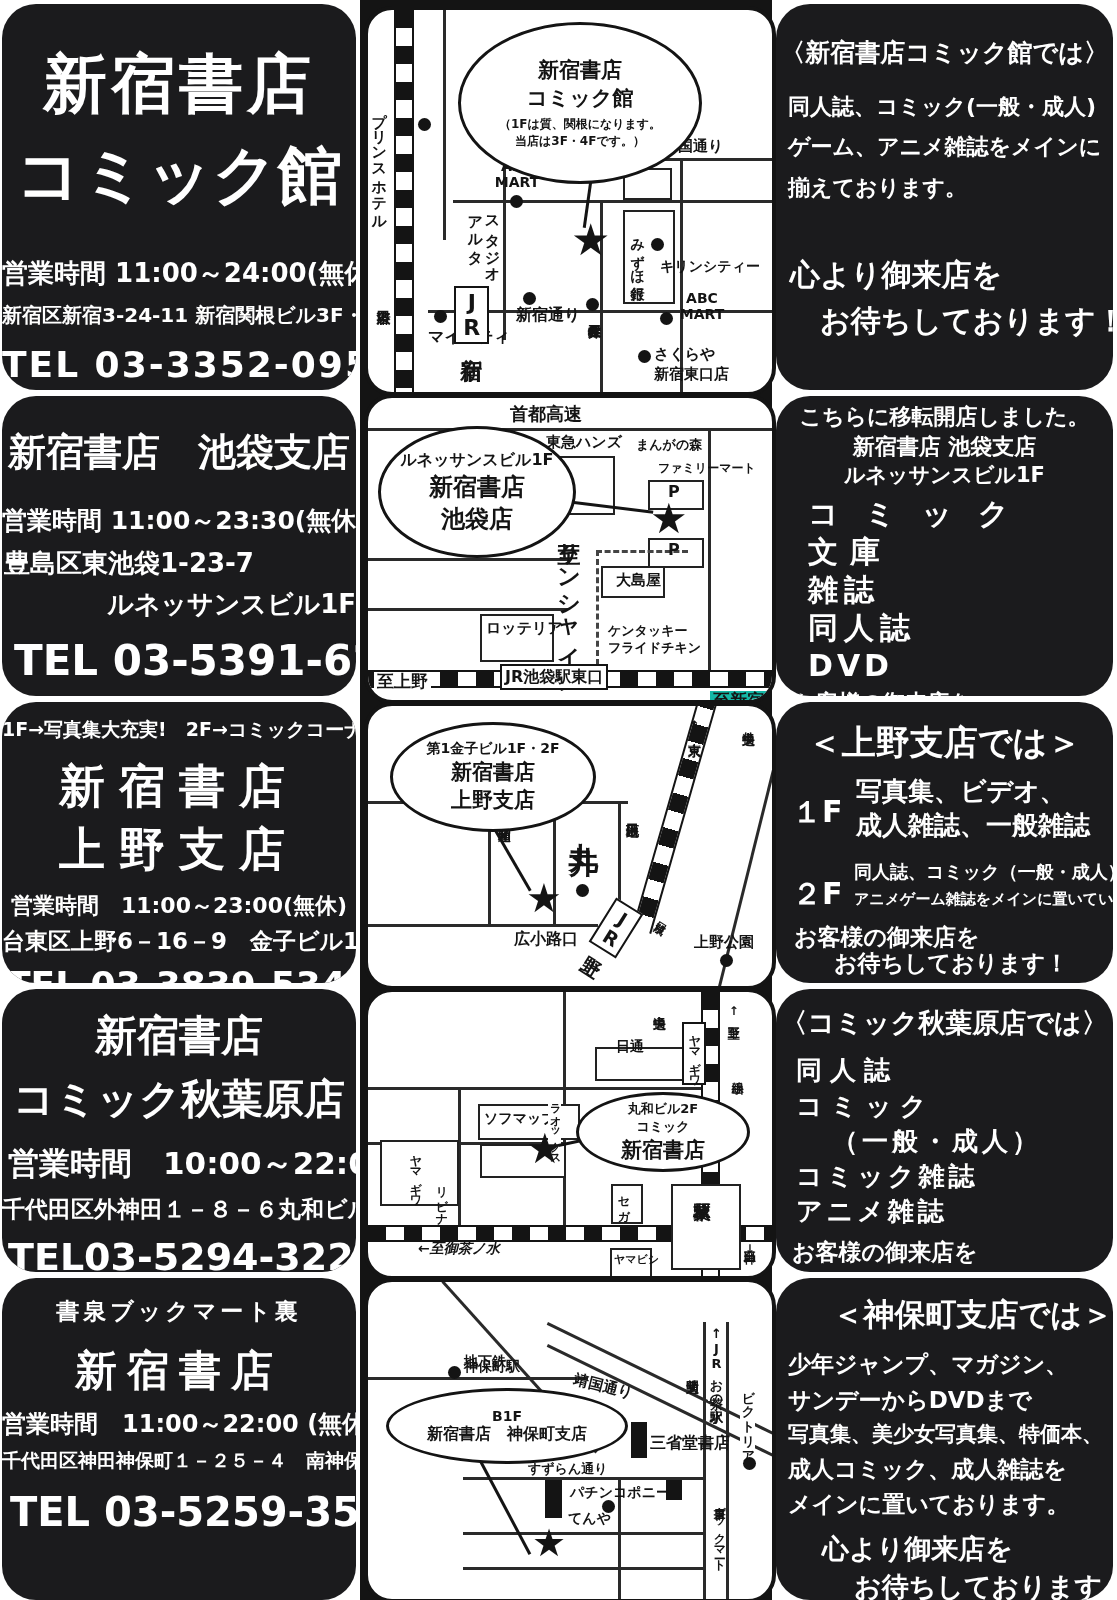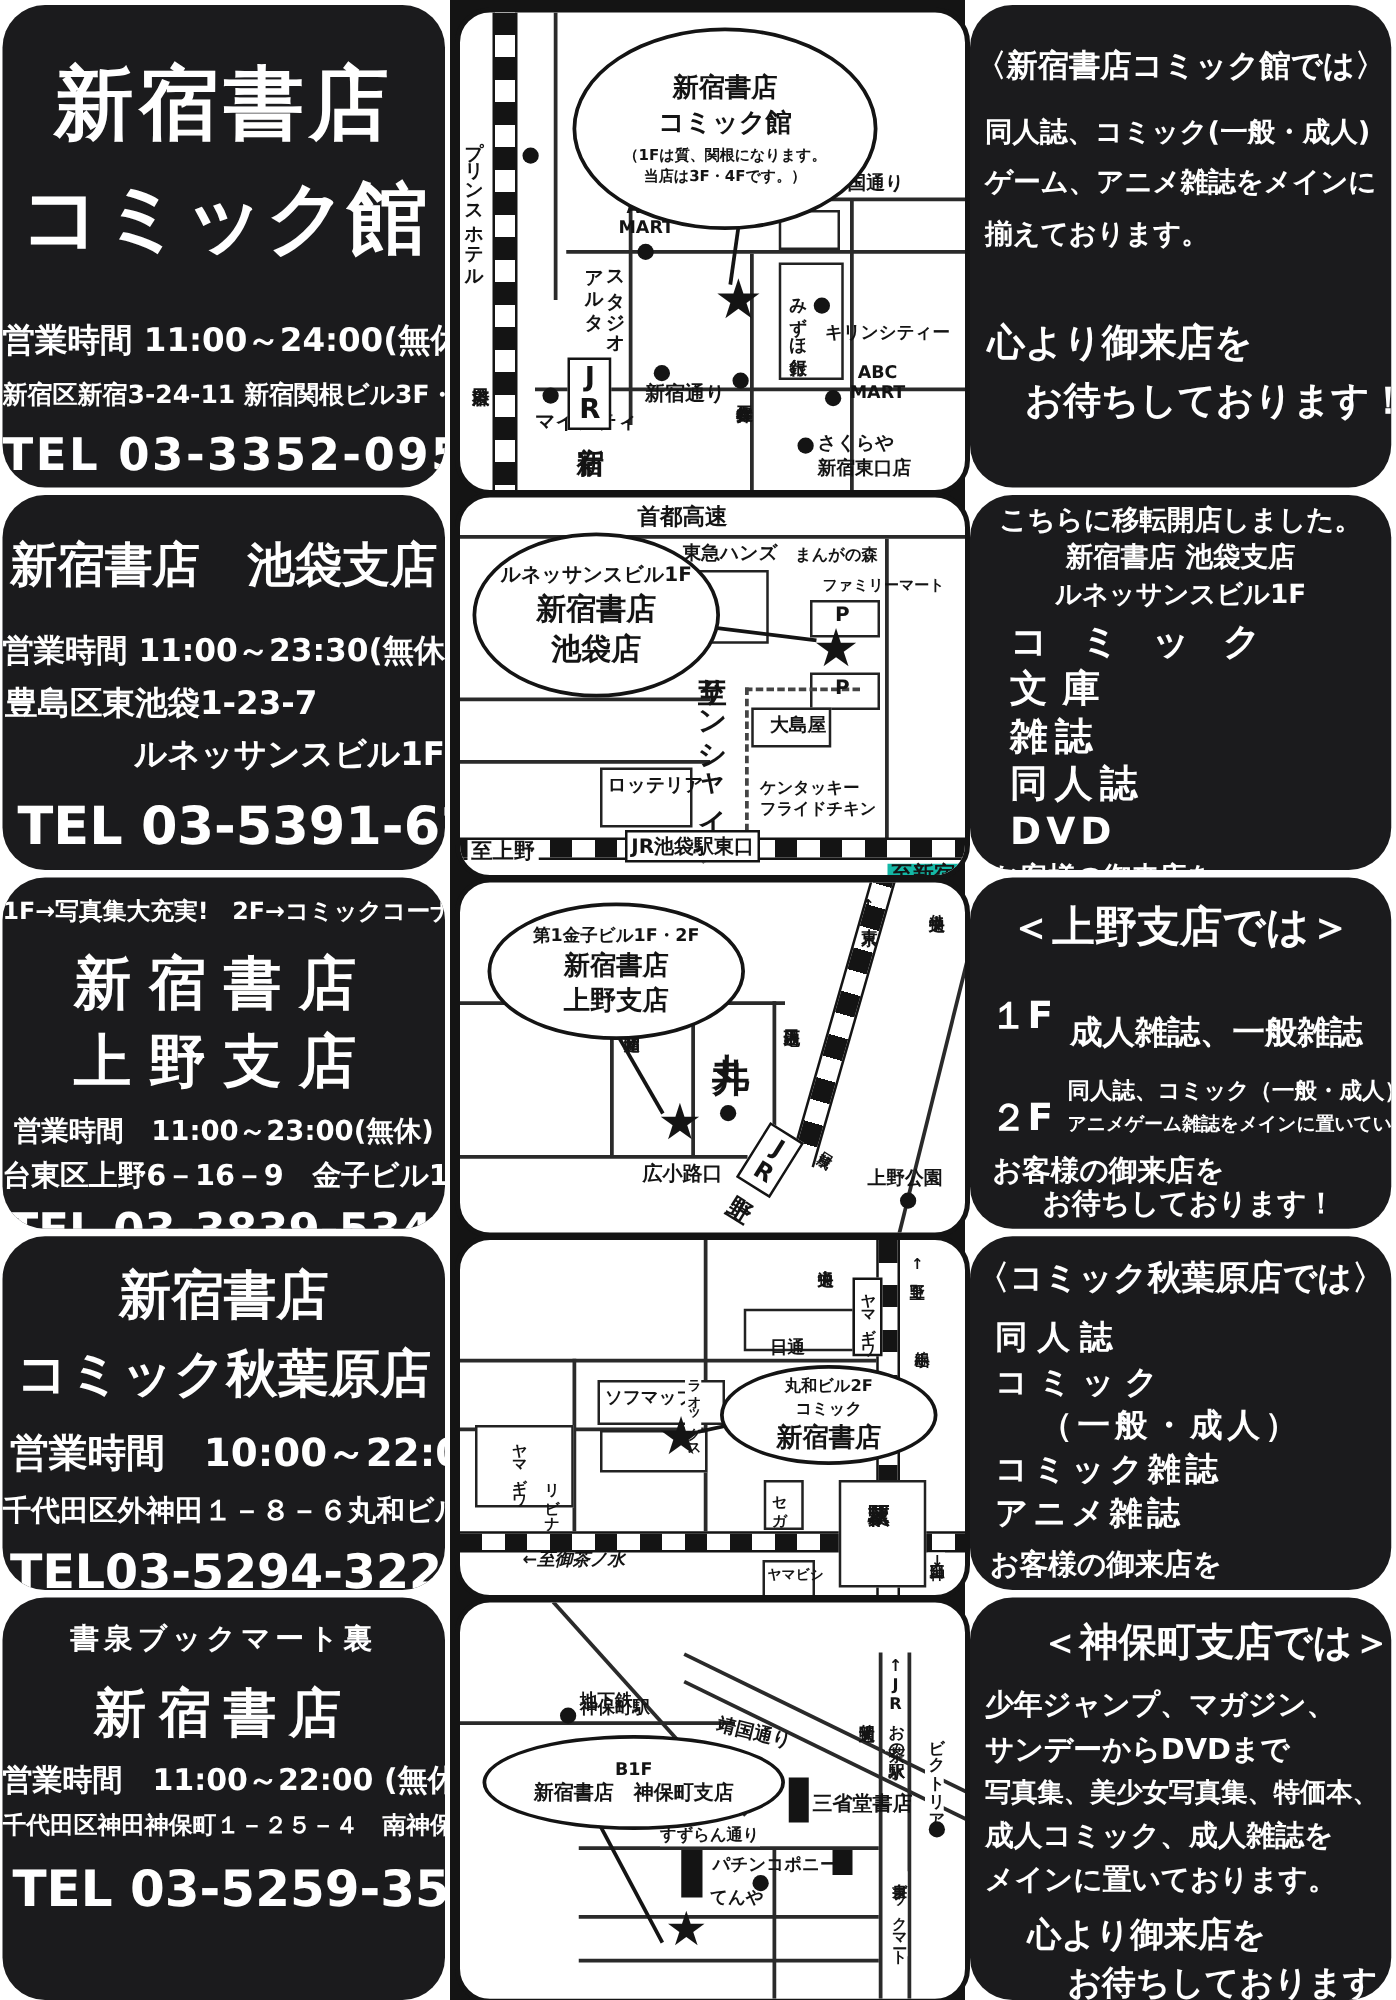--- a/index.html
+++ b/index.html
@@ -187,21 +187,21 @@
     <div class="dot" style="left:352px;top:248px;"></div>
   </div>
 
   <div class="card" style="left:364px;top:988px;width:404px;height:284px;">
     <div class="railv" style="left:333px;top:0;width:15px;height:284px;"></div>
     <div class="road" style="left:195px;top:0;width:3px;height:233px;"></div>
     <div class="road" style="left:0;top:95px;width:333px;height:3px;"></div>
     <div class="road" style="left:90px;top:95px;width:3px;height:138px;"></div>
     <div class="road" style="left:0;top:150px;width:195px;height:3px;"></div>
     <div class="bld" style="left:227px;top:55px;width:85px;height:30px;"></div>
-    <div class="lbl" style="left:248px;top:78px;font-size:14px;">日通</div>
+    <div class="lbl" style="left:248px;top:46px;font-size:14px;">日通</div>
     <div class="lbl v" style="left:283px;top:14px;font-size:13px;">中央通</div>
     <div class="lbl v boxed" style="left:314px;top:30px;font-size:12px;z-index:7;">ヤマギワ</div>
     <div class="lbl v" style="left:358px;top:12px;font-size:12px;background:#fff;z-index:7;">↑至上野</div>
     <div class="lbl v" style="left:362px;top:80px;font-size:12px;background:#fff;z-index:7;">山手線</div>
     <div class="bld" style="left:110px;top:112px;width:98px;height:32px;"></div>
     <div class="lbl" style="left:116px;top:118px;font-size:14px;">ソフマップ</div>
     <div class="lbl v" style="left:180px;top:104px;font-size:11px;background:#fff;z-index:6;">ラオックス</div>
     <div class="bubble" style="left:208px;top:100px;width:168px;height:74px;">
       <div style="font-size:13px;">丸和ビル2F</div>
       <div style="font-size:13px;">コミック</div>
@@ -278,20 +278,21 @@
     <div class="row" style="margin-top:2px;font-size:30px;text-align:left;padding-left:32px;letter-spacing:6px;">雑誌</div>
     <div class="row" style="margin-top:2px;font-size:30px;text-align:left;padding-left:32px;letter-spacing:6px;">同人誌</div>
     <div class="row" style="margin-top:2px;font-size:30px;text-align:left;padding-left:32px;letter-spacing:4px;">DVD</div>
     <div class="row" style="margin-top:6px;font-size:22px;text-align:left;padding-left:18px;">お客様の御来店を</div>
 
   </div>
 
   <div class="blk" style="left:776px;top:702px;width:337px;height:281px;">
     <div class="row" style="margin-top:20px;font-size:34px;">＜上野支店では＞</div>
     <div class="abs" style="left:16px;top:90px;font-size:30px;font-weight:bold;">１F</div>
+    <div class="abs" style="left:80px;top:72px;font-size:26px;font-weight:bold;white-space:nowrap;">写真集、ビデオ、</div>
     <div class="abs" style="left:80px;top:106px;font-size:26px;font-weight:bold;white-space:nowrap;">成人雑誌、一般雑誌</div>
     <div class="abs" style="left:16px;top:172px;font-size:30px;font-weight:bold;">２F</div>
     <div class="abs" style="left:78px;top:158px;font-size:18px;font-weight:bold;white-space:nowrap;">同人誌、コミック（一般・成人）、</div>
     <div class="abs" style="left:78px;top:188px;font-size:15px;font-weight:bold;white-space:nowrap;">アニメゲーム雑誌をメインに置いています。</div>
     <div class="row" style="position:absolute;top:222px;font-size:23px;text-align:left;padding-left:18px;">お客様の御来店を</div>
     <div class="row" style="position:absolute;top:248px;font-size:23px;text-align:left;padding-left:58px;">お待ちしております！</div>
   </div>
 
   <div class="blk" style="left:776px;top:989px;width:337px;height:283px;">
     <div class="row" style="margin-top:18px;font-size:27px;">〈コミック秋葉原店では〉</div>

